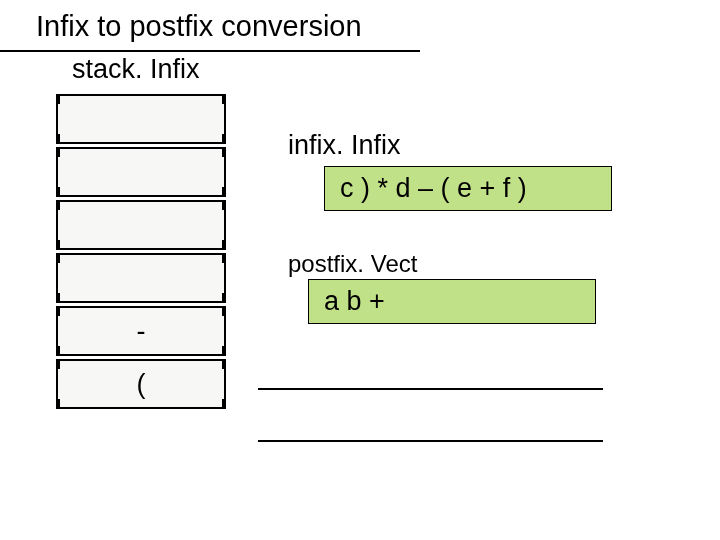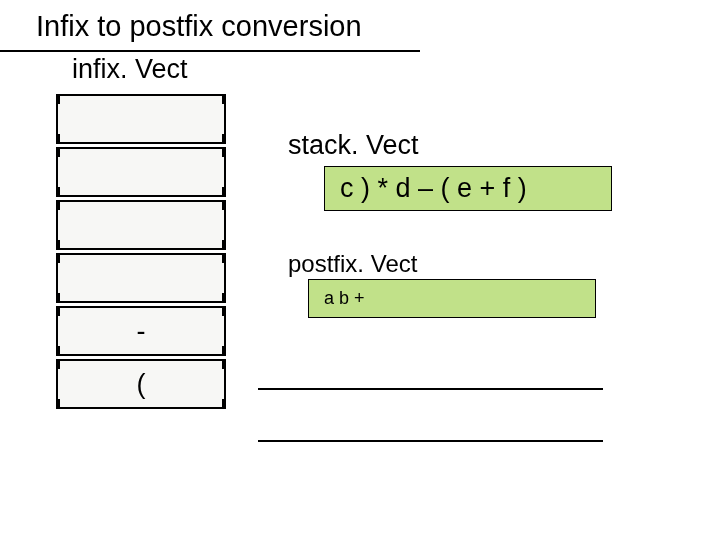--- a/index.html
+++ b/index.html
@@ -91,27 +91,27 @@
     position: absolute;
     top: 250px;
     left: 288px;
     font-size: 24px;
   }
   .postfix-box {
     position: absolute;
     top: 279px;
     left: 308px;
     width: 288px;
-    height: 39px;
+    height: 45px;
     background: #c1e189;
     border: 1px solid #000;
     display: flex;
     align-items: center;
     padding-left: 15px;
-    font-size: 18px;
+    font-size: 27px;
   }
 
   .blank-line-1 {
     position: absolute;
     top: 388px;
     left: 258px;
     width: 345px;
     height: 2px;
     background: #000;
   }
@@ -123,21 +123,21 @@
     height: 2px;
     background: #000;
   }
 </style>
 </head>
 <body>
 
 <div class="title">Infix to postfix conversion</div>
 <div class="title-underline"></div>
 
-<div class="stack-label">infix. Vect</div>
+<div class="stack-label">stack. Infix</div>
 
 <div class="stack">
   <div class="slot">
     <span></span>
     <span class="notch n-tl"></span>
       <span class="notch n-tr"></span>
       <span class="notch n-bl"></span>
       <span class="notch n-br"></span>
   </div>
   <div class="slot">
@@ -170,21 +170,21 @@
   </div>
   <div class="slot">
     <span>(</span>
     <span class="notch n-tl"></span>
       <span class="notch n-tr"></span>
       <span class="notch n-bl"></span>
       <span class="notch n-br"></span>
   </div>
 </div>
 
-<div class="infix-label">stack. Vect</div>
+<div class="infix-label">infix. Infix</div>
 <div class="infix-box">
   <span>c ) * d – ( e + f )</span>
 </div>
 
 <div class="postfix-label">postfix. Vect</div>
 <div class="postfix-box">
   <span>a b +</span>
 </div>
 
 <div class="blank-line-1"></div>

